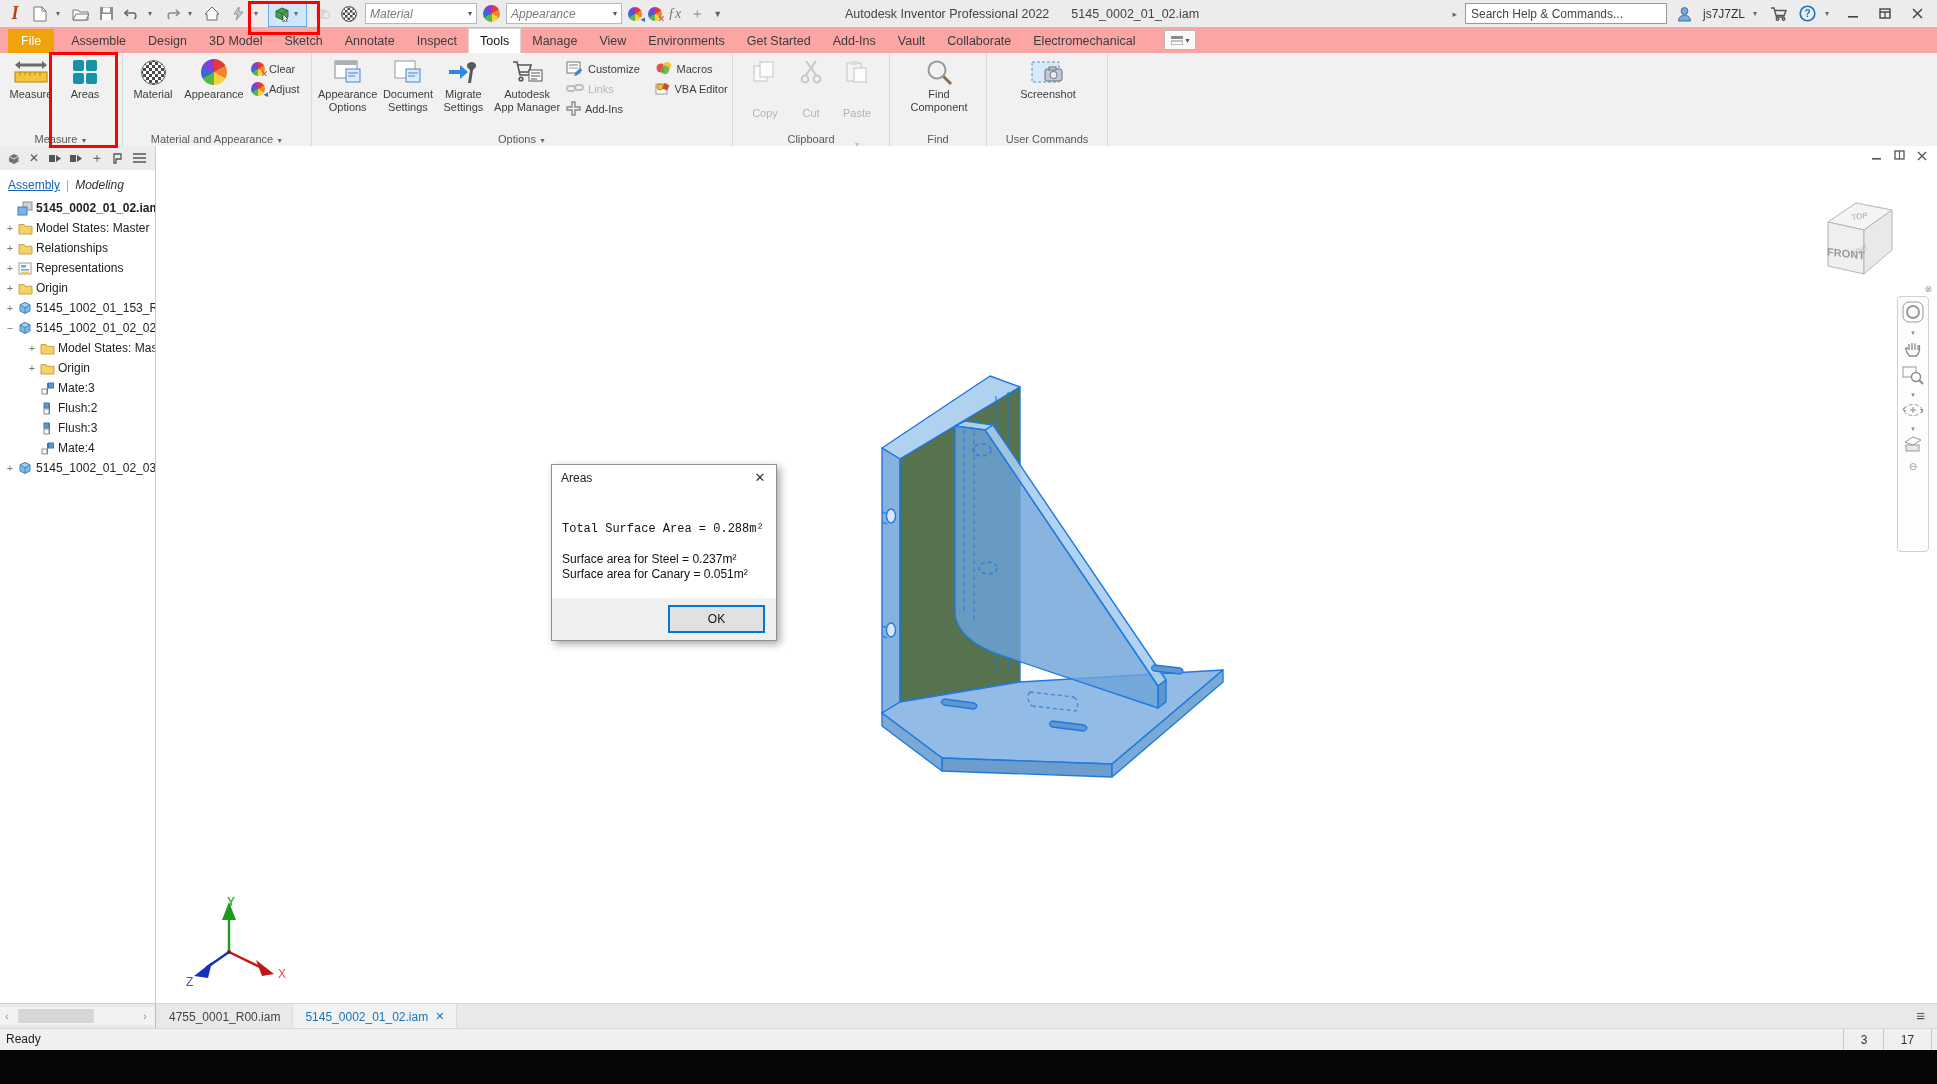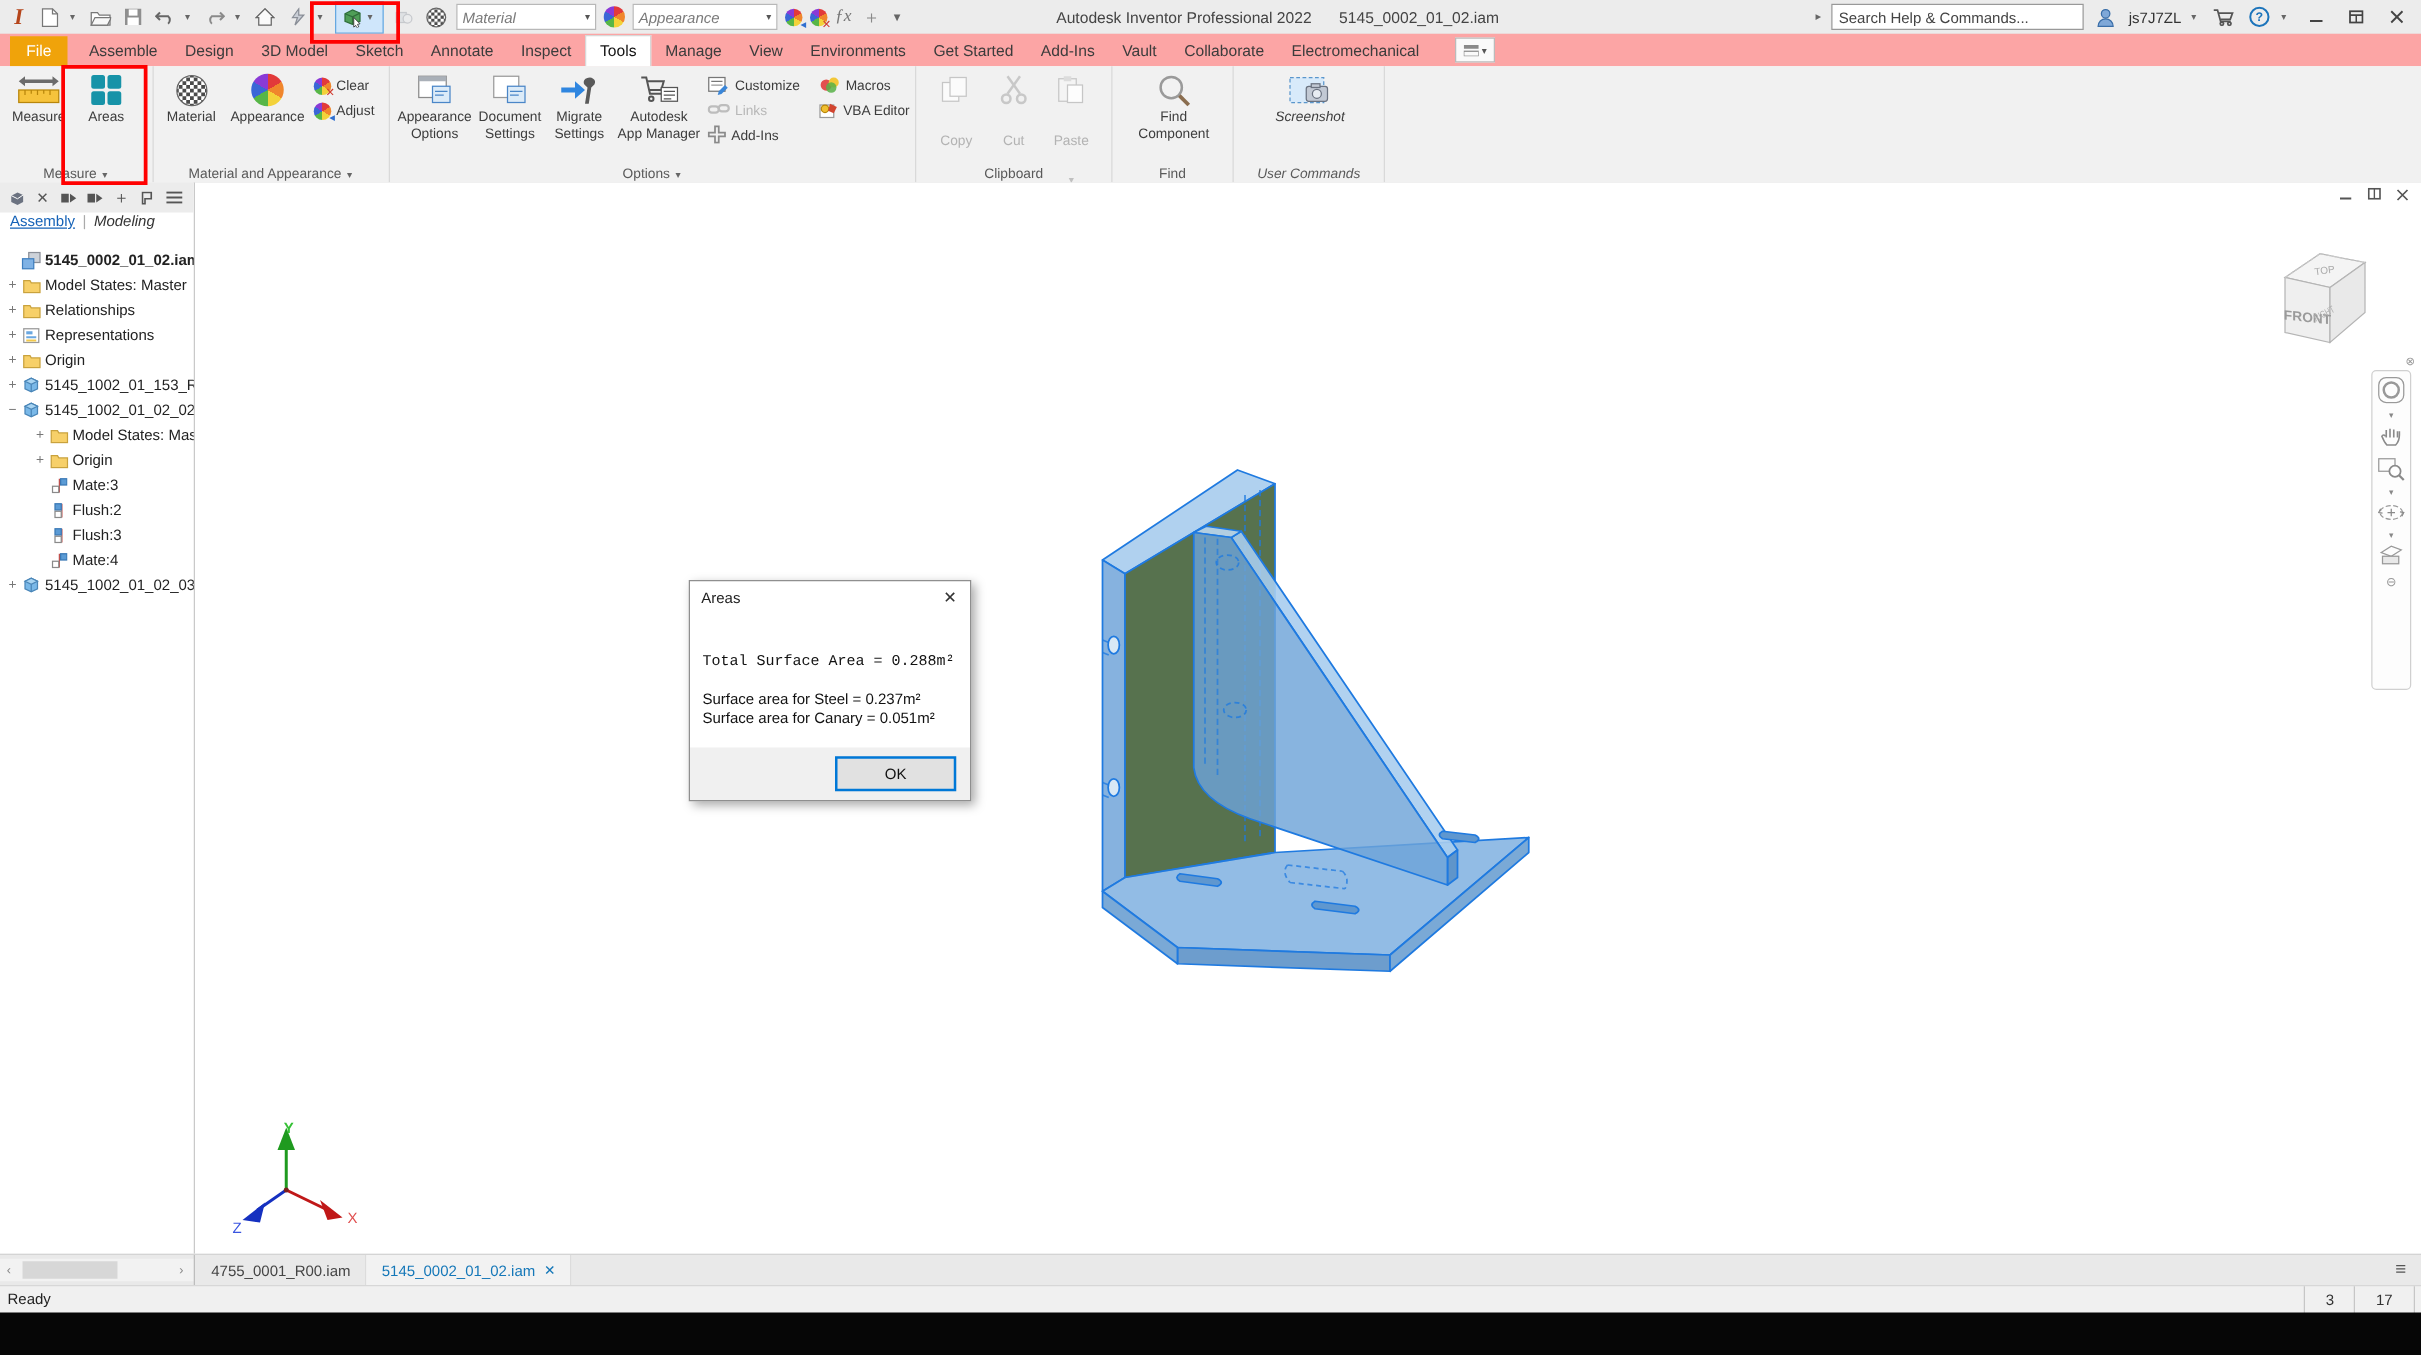--- a/index.html
+++ b/index.html
@@ -46,21 +46,21 @@
   .smallcol{display:flex;flex-direction:column;gap:4px;padding-top:4px;}
   .smallbtn{display:flex;align-items:center;gap:4px;font-size:11px;color:#3d3d3d;height:16px;}
   .smallbtn.disabled{color:#b8b8b8;}
   
   .redbox{position:absolute;border:3px solid #f00;z-index:60;}
   
   .workspace{position:absolute;left:0;top:146px;width:1937px;height:857px;}
   .browser{position:absolute;left:0;top:0;width:155px;height:857px;background:#fff;border-right:1px solid #c9c9c9;overflow:hidden;}
   .bheader{height:24px;background:#ececec;display:flex;align-items:center;gap:7px;padding-left:6px;color:#555;}
   .bhicon{display:inline-flex;align-items:center;justify-content:center;width:14px;height:14px;font-size:12px;color:#555;}
-  .btabs{height:22px;display:flex;align-items:flex-start;gap:6px;padding-left:8px;font-size:12px;}
+  .btabs{height:22px;display:flex;align-items:flex-end;gap:6px;padding-left:8px;font-size:12px;}
   .btab-assembly{color:#1562b7;text-decoration:underline;}
   .btab-sep{color:#aaa;}
   .btab-modeling{color:#333;font-style:italic;}
   #tree{padding-top:6px;}
   .trow{height:20px;display:flex;align-items:center;white-space:nowrap;}
   .texp{width:12px;text-align:center;color:#777;font-size:11px;flex:none;}
   .ticon{width:18px;display:inline-flex;align-items:center;justify-content:center;flex:none;}
   .tlabel{font-size:12px;color:#222;padding-left:2px;}
   .tlabel.bold{font-weight:bold;}
   .viewport{position:absolute;left:156px;top:0;width:1781px;height:857px;background:#fff;}
@@ -502,21 +502,21 @@
                 <line x1="19.5" y1="18.5" x2="27" y2="26" stroke="#8a6d4f" stroke-width="3"></line>
               </svg>
             </span>
           <span>Find</span>
           <span>Component</span>
         </div>
       </div>
       <div class="panel-label"><span>Find</span></div>
     </div>
 
-    <div class="panel" style="width:120px;font-style:italic;">
+    <div class="panel" style="width:120px;">
       <div class="prow" style="justify-content:center;">
         <div class="bigbtn" style="width:80px;">
           <span class="bicon">
               <svg width="36" height="28">
                 <rect x="2" y="4" width="27" height="20" fill="#d8eafa" stroke="#5a96cc" stroke-dasharray="3 2"></rect>
                 <g>
                   <rect x="15" y="11" width="17" height="12" rx="2" fill="#c2c9d4" stroke="#6a7280"></rect>
                   <rect x="19" y="9" width="7" height="3" fill="#c2c9d4" stroke="#6a7280"></rect>
                   <circle cx="23.5" cy="17" r="3.6" fill="#e8edf3" stroke="#6a7280"></circle>
                 </g>

